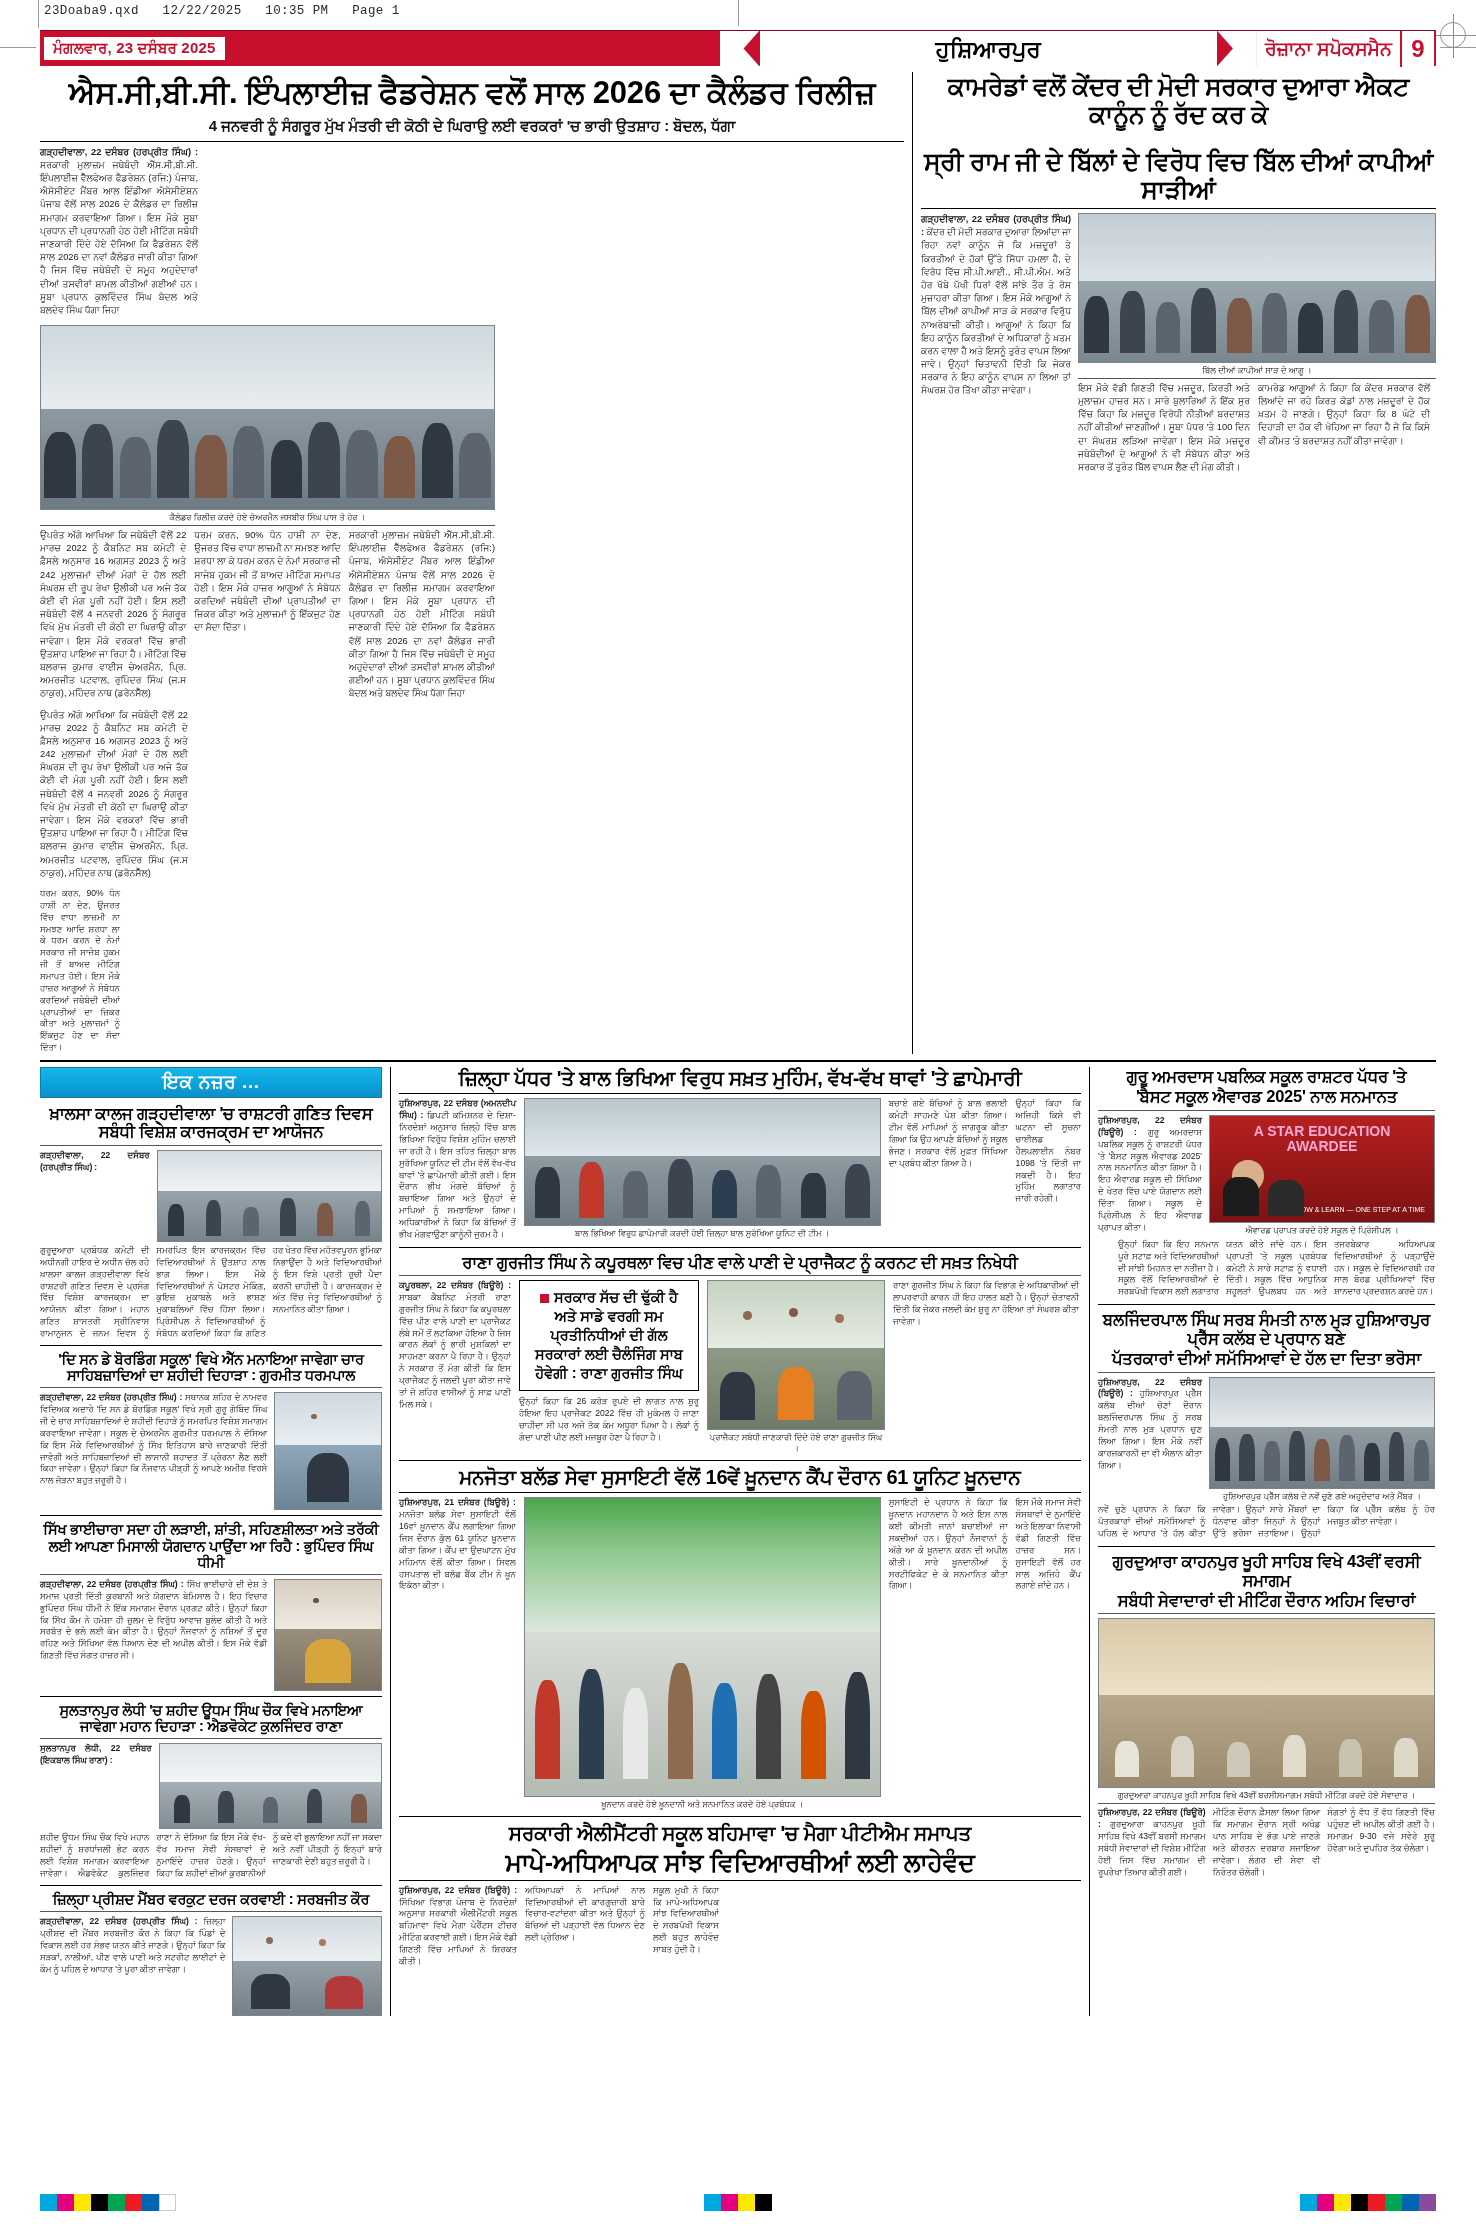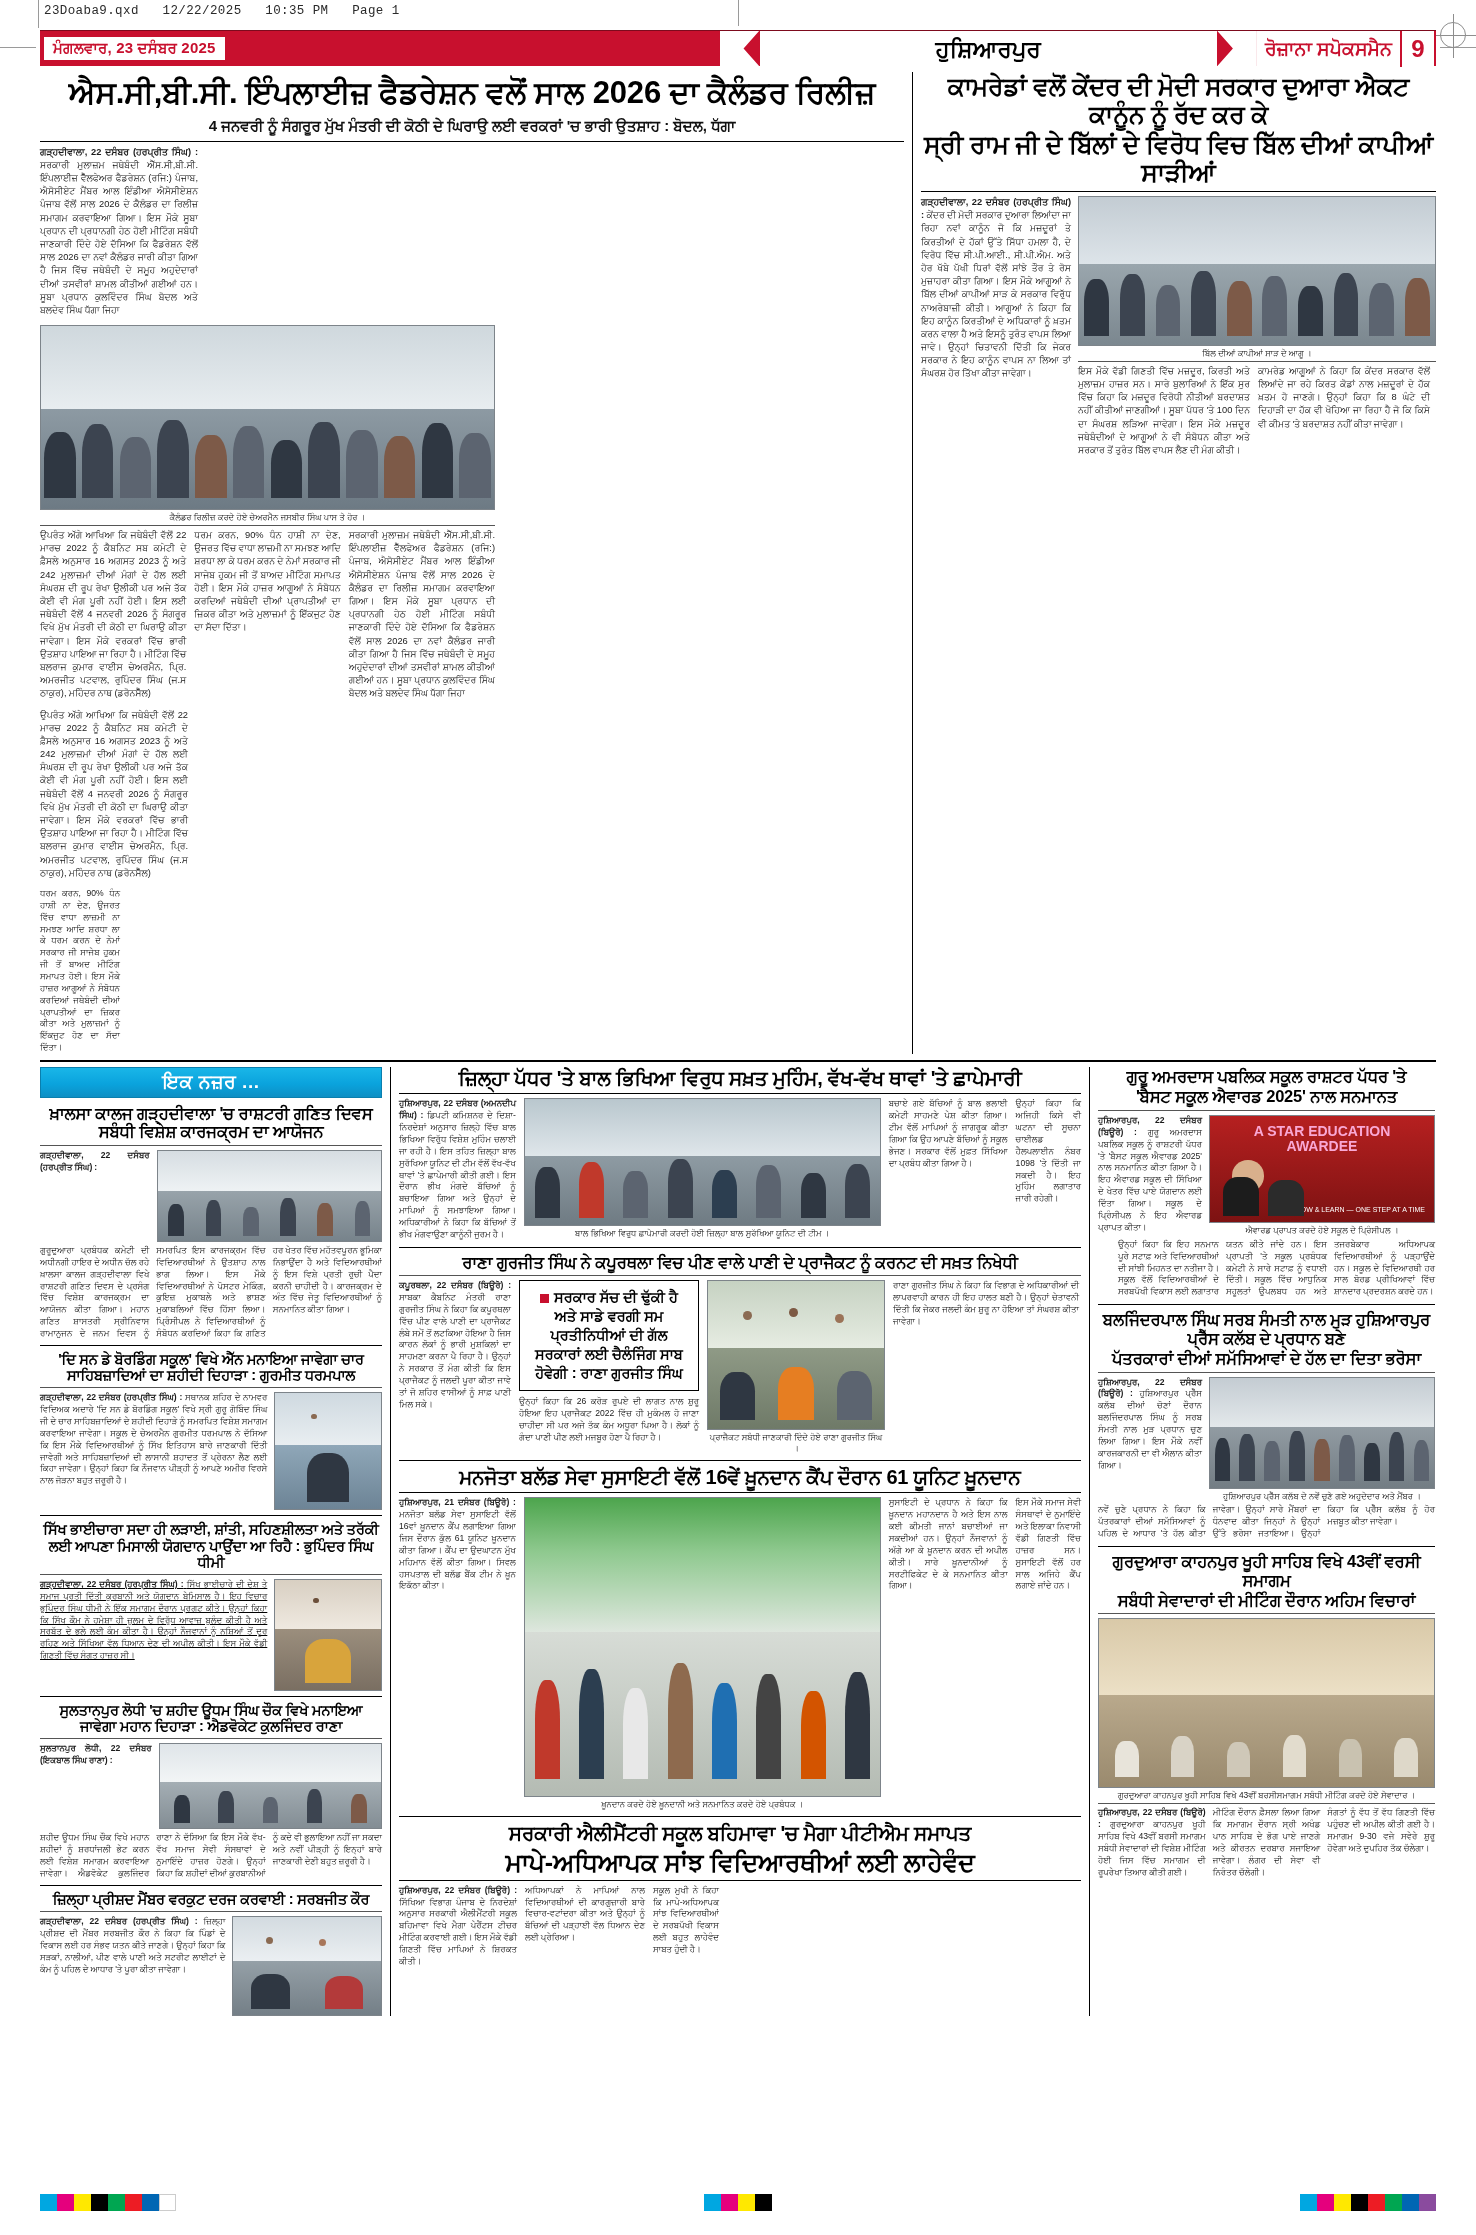--- a/index.html
+++ b/index.html
@@ -235,21 +235,21 @@
         <div class="col" style="width:80px;">
           <div class="body-txt sm">ਧਰਮ ਕਰਨ, 90% ਧੰਨ ਹਾਸ਼ੀ ਨਾ ਦੇਣ, ਉਜਰਤ ਵਿੱਚ ਵਾਧਾ ਲਾਜ਼ਮੀ ਨਾ ਸਮਝਣ ਆਦਿ ਸ਼ਰਧਾ ਲਾ ਕੇ ਧਰਮ ਕਰਨ ਦੇ ਨੇਮਾਂ ਸਰਕਾਰ ਜੀ ਸਾਜੇਬ ਹੁਕਮ ਜੀ ਤੋਂ ਬਾਅਦ ਮੀਟਿੰਗ ਸਮਾਪਤ ਹੋਈ। ਇਸ ਮੌਕੇ ਹਾਜ਼ਰ ਆਗੂਆਂ ਨੇ ਸੰਬੋਧਨ ਕਰਦਿਆਂ ਜਥੇਬੰਦੀ ਦੀਆਂ ਪ੍ਰਾਪਤੀਆਂ ਦਾ ਜ਼ਿਕਰ ਕੀਤਾ ਅਤੇ ਮੁਲਾਜ਼ਮਾਂ ਨੂੰ ਇੱਕਜੁਟ ਹੋਣ ਦਾ ਸੱਦਾ ਦਿੱਤਾ।</div>
         </div>
       </div>
     </div>
 
     <div class="divider-v"></div>
 
     <div class="col" style="width:523px; padding-left:8px;">
       <div class="hl hl-lg">ਕਾਮਰੇਡਾਂ ਵਲੋਂ ਕੇਂਦਰ ਦੀ ਮੋਦੀ ਸਰਕਾਰ ਦੁਆਰਾ ਐਕਟ ਕਾਨੂੰਨ ਨੂੰ ਰੱਦ ਕਰ ਕੇ</div>
-      <div class="hl hl-lg" style="margin-top:2px;">ਸ੍ਰੀ ਰਾਮ ਜੀ ਦੇ ਬਿੱਲਾਂ ਦੇ ਵਿਰੋਧ ਵਿਚ ਬਿੱਲ ਦੀਆਂ ਕਾਪੀਆਂ ਸਾੜੀਆਂ</div>
+      <div class="hl hl-lg" style="margin-top:19px;">ਸ੍ਰੀ ਰਾਮ ਜੀ ਦੇ ਬਿੱਲਾਂ ਦੇ ਵਿਰੋਧ ਵਿਚ ਬਿੱਲ ਦੀਆਂ ਕਾਪੀਆਂ ਸਾੜੀਆਂ</div>
       <div class="rule" style="margin:5px 0 4px;"></div>
       <div class="cols" style="gap:7px;">
         <div class="col" style="width:150px;">
           <div class="body-txt">
             <span class="dateline">ਗੜ੍ਹਦੀਵਾਲਾ, 22 ਦਸੰਬਰ (ਹਰਪ੍ਰੀਤ ਸਿੰਘ) :</span>
             <span>ਕੇਂਦਰ ਦੀ ਮੋਦੀ ਸਰਕਾਰ ਦੁਆਰਾ ਲਿਆਂਦਾ ਜਾ ਰਿਹਾ ਨਵਾਂ ਕਾਨੂੰਨ ਜੋ ਕਿ ਮਜ਼ਦੂਰਾਂ ਤੇ ਕਿਰਤੀਆਂ ਦੇ ਹੱਕਾਂ ਉੱਤੇ ਸਿੱਧਾ ਹਮਲਾ ਹੈ, ਦੇ ਵਿਰੋਧ ਵਿੱਚ ਸੀ.ਪੀ.ਆਈ., ਸੀ.ਪੀ.ਐਮ. ਅਤੇ ਹੋਰ ਖੱਬੇ ਪੱਖੀ ਧਿਰਾਂ ਵੱਲੋਂ ਸਾਂਝੇ ਤੌਰ ਤੇ ਰੋਸ ਮੁਜ਼ਾਹਰਾ ਕੀਤਾ ਗਿਆ। ਇਸ ਮੌਕੇ ਆਗੂਆਂ ਨੇ ਬਿੱਲ ਦੀਆਂ ਕਾਪੀਆਂ ਸਾੜ ਕੇ ਸਰਕਾਰ ਵਿਰੁੱਧ ਨਾਅਰੇਬਾਜ਼ੀ ਕੀਤੀ। ਆਗੂਆਂ ਨੇ ਕਿਹਾ ਕਿ ਇਹ ਕਾਨੂੰਨ ਕਿਰਤੀਆਂ ਦੇ ਅਧਿਕਾਰਾਂ ਨੂੰ ਖ਼ਤਮ ਕਰਨ ਵਾਲਾ ਹੈ ਅਤੇ ਇਸਨੂੰ ਤੁਰੰਤ ਵਾਪਸ ਲਿਆ ਜਾਵੇ। ਉਨ੍ਹਾਂ ਚਿਤਾਵਨੀ ਦਿੱਤੀ ਕਿ ਜੇਕਰ ਸਰਕਾਰ ਨੇ ਇਹ ਕਾਨੂੰਨ ਵਾਪਸ ਨਾ ਲਿਆ ਤਾਂ ਸੰਘਰਸ਼ ਹੋਰ ਤਿੱਖਾ ਕੀਤਾ ਜਾਵੇਗਾ।</span>
           </div>
         </div>
         <div class="col" style="width:358px;">
           <div class="photo" style="width:100%; height:150px;">
@@ -340,21 +340,21 @@
             </div>
           </div>
         </div>
       </div>
 
       <div class="rule" style="margin:5px 0;"></div>
 
       <div>
         <div class="hl hl-xs">ਸਿੱਖ ਭਾਈਚਾਰਾ ਸਦਾ ਹੀ ਲੜਾਈ, ਸ਼ਾਂਤੀ, ਸਹਿਣਸ਼ੀਲਤਾ ਅਤੇ ਤਰੱਕੀ ਲਈ ਆਪਣਾ ਮਿਸਾਲੀ ਯੋਗਦਾਨ ਪਾਉਂਦਾ ਆ ਰਿਹੈ : ਭੁਪਿੰਦਰ ਸਿੰਘ ਧੀਮੀ</div>
         <div class="rule-thin" style="margin:4px 0;"></div>
-        <div class="cols" style="gap:7px;text-decoration:underline;">
+        <div class="cols" style="gap:7px;">
           <div class="col" style="width:228px;">
             <div class="body-txt sm">
               <span class="dateline">ਗੜ੍ਹਦੀਵਾਲਾ, 22 ਦਸੰਬਰ (ਹਰਪ੍ਰੀਤ ਸਿੰਘ) :</span>
               <span>ਸਿੱਖ ਭਾਈਚਾਰੇ ਦੀ ਦੇਸ਼ ਤੇ ਸਮਾਜ ਪ੍ਰਤੀ ਦਿੱਤੀ ਕੁਰਬਾਨੀ ਅਤੇ ਯੋਗਦਾਨ ਬੇਮਿਸਾਲ ਹੈ। ਇਹ ਵਿਚਾਰ ਭੁਪਿੰਦਰ ਸਿੰਘ ਧੀਮੀ ਨੇ ਇੱਕ ਸਮਾਗਮ ਦੌਰਾਨ ਪ੍ਰਗਟ ਕੀਤੇ। ਉਨ੍ਹਾਂ ਕਿਹਾ ਕਿ ਸਿੱਖ ਕੌਮ ਨੇ ਹਮੇਸ਼ਾ ਹੀ ਜ਼ੁਲਮ ਦੇ ਵਿਰੁੱਧ ਆਵਾਜ਼ ਬੁਲੰਦ ਕੀਤੀ ਹੈ ਅਤੇ ਸਰਬੱਤ ਦੇ ਭਲੇ ਲਈ ਕੰਮ ਕੀਤਾ ਹੈ। ਉਨ੍ਹਾਂ ਨੌਜਵਾਨਾਂ ਨੂੰ ਨਸ਼ਿਆਂ ਤੋਂ ਦੂਰ ਰਹਿਣ ਅਤੇ ਸਿੱਖਿਆ ਵੱਲ ਧਿਆਨ ਦੇਣ ਦੀ ਅਪੀਲ ਕੀਤੀ। ਇਸ ਮੌਕੇ ਵੱਡੀ ਗਿਣਤੀ ਵਿੱਚ ਸੰਗਤ ਹਾਜ਼ਰ ਸੀ।</span>
             </div>
           </div>
           <div class="col" style="width:108px;">
             <div class="photo" style="width:100%; height:112px;">
               <div class="sky" style="background:linear-gradient(180deg,#d8cfc2,#efe9e0);"></div>
               <div class="ground" style="background:linear-gradient(180deg,#9b8e7d,#7a6f62);"></div>

